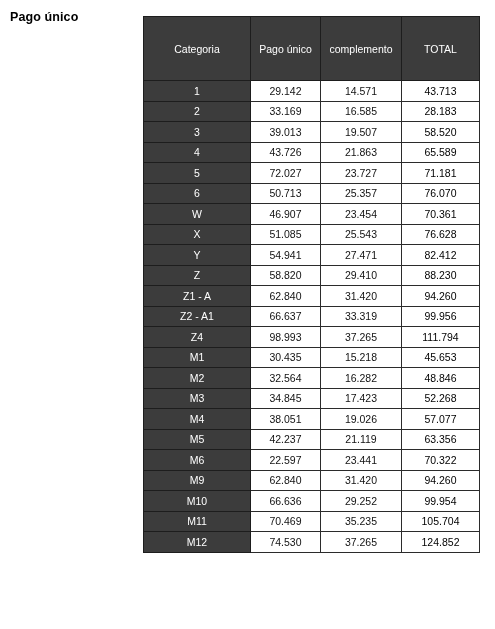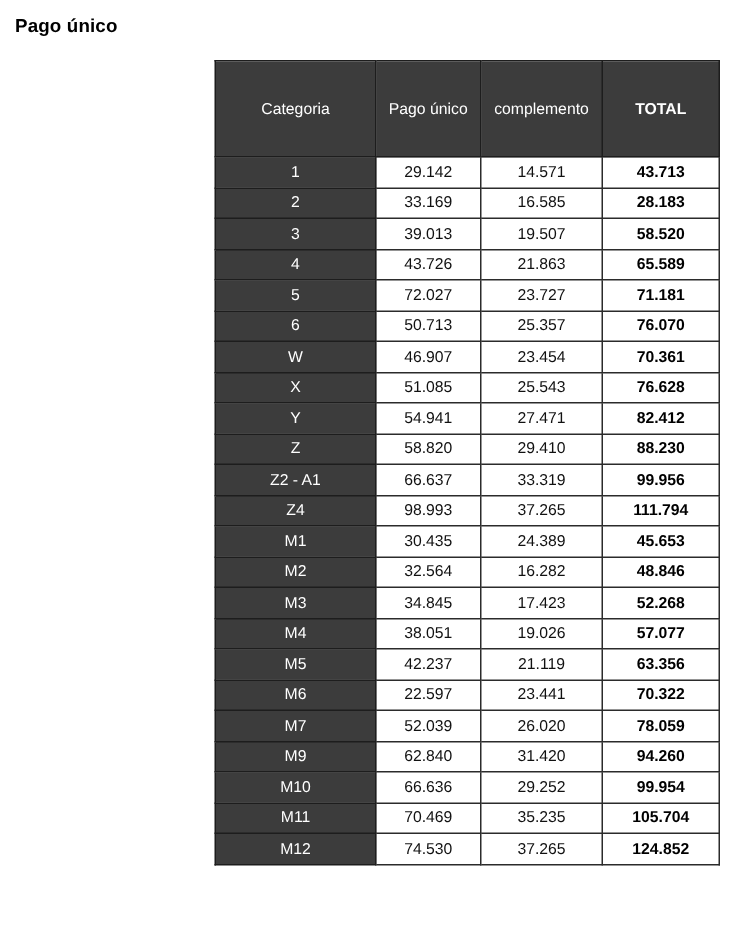--- a/index.html
+++ b/index.html
@@ -23,21 +23,21 @@
     font-size: 12.5px;
     font-weight: bold;
     color: #000000;
     letter-spacing: 0.1px;
     white-space: nowrap;
   }
 
   #pay-table-wrap {
     position: absolute;
     left: 143px;
-    top: 40px;
+    top: 16px;
     width: 336px;
   }
 
   table.pay-table {
     border-collapse: collapse;
     table-layout: fixed;
     width: 336px;
     border: 1px solid #2b2b2b;
   }
 
@@ -51,21 +51,21 @@
     color: #ffffff;
     font-size: 10.5px;
     font-weight: normal;
     height: 63px;
     border: 1px solid #1d1d1d;
     text-align: center;
     vertical-align: middle;
     padding: 0 2px;
   }
   thead th.th-total {
-    font-weight: bold;
+    font-weight: normal;
     font-size: 10.5px;
   }
 
   tbody tr { height: 19.5px; }
 
   tbody td {
     height: 19.5px;
     font-size: 10.5px;
     text-align: center;
     vertical-align: middle;
@@ -76,21 +76,21 @@
     white-space: nowrap;
   }
 
   tbody td.cat {
     background: #3c3c3c;
     color: #ffffff;
     border: 1px solid #1d1d1d;
   }
 
   tbody td.total {
-    font-weight: bold;
+    font-weight: normal;
     color: #000000;
   }
 </style>
 </head>
 <body>
 
 <div id="page-title">Pago único</div>
 
 <div id="pay-table-wrap">
   <table class="pay-table">
@@ -163,35 +163,41 @@
           <td class="comp">27.471</td>
           <td class="total">82.412</td>
         </tr>
         <tr>
           <td class="cat">Z</td>
           <td class="pago">58.820</td>
           <td class="comp">29.410</td>
           <td class="total">88.230</td>
         </tr>
         <tr>
+          <td class="cat">Z1 - A</td>
+          <td class="pago">62.840</td>
+          <td class="comp">31.420</td>
+          <td class="total">94.260</td>
+        </tr>
+        <tr>
           <td class="cat">Z2 - A1</td>
           <td class="pago">66.637</td>
           <td class="comp">33.319</td>
           <td class="total">99.956</td>
         </tr>
         <tr>
           <td class="cat">Z4</td>
           <td class="pago">98.993</td>
           <td class="comp">37.265</td>
           <td class="total">111.794</td>
         </tr>
         <tr>
           <td class="cat">M1</td>
           <td class="pago">30.435</td>
-          <td class="comp">24.389</td>
+          <td class="comp">15.218</td>
           <td class="total">45.653</td>
         </tr>
         <tr>
           <td class="cat">M2</td>
           <td class="pago">32.564</td>
           <td class="comp">16.282</td>
           <td class="total">48.846</td>
         </tr>
         <tr>
           <td class="cat">M3</td>
@@ -211,26 +217,20 @@
           <td class="comp">21.119</td>
           <td class="total">63.356</td>
         </tr>
         <tr>
           <td class="cat">M6</td>
           <td class="pago">22.597</td>
           <td class="comp">23.441</td>
           <td class="total">70.322</td>
         </tr>
         <tr>
-          <td class="cat">M7</td>
-          <td class="pago">52.039</td>
-          <td class="comp">26.020</td>
-          <td class="total">78.059</td>
-        </tr>
-        <tr>
           <td class="cat">M9</td>
           <td class="pago">62.840</td>
           <td class="comp">31.420</td>
           <td class="total">94.260</td>
         </tr>
         <tr>
           <td class="cat">M10</td>
           <td class="pago">66.636</td>
           <td class="comp">29.252</td>
           <td class="total">99.954</td>

